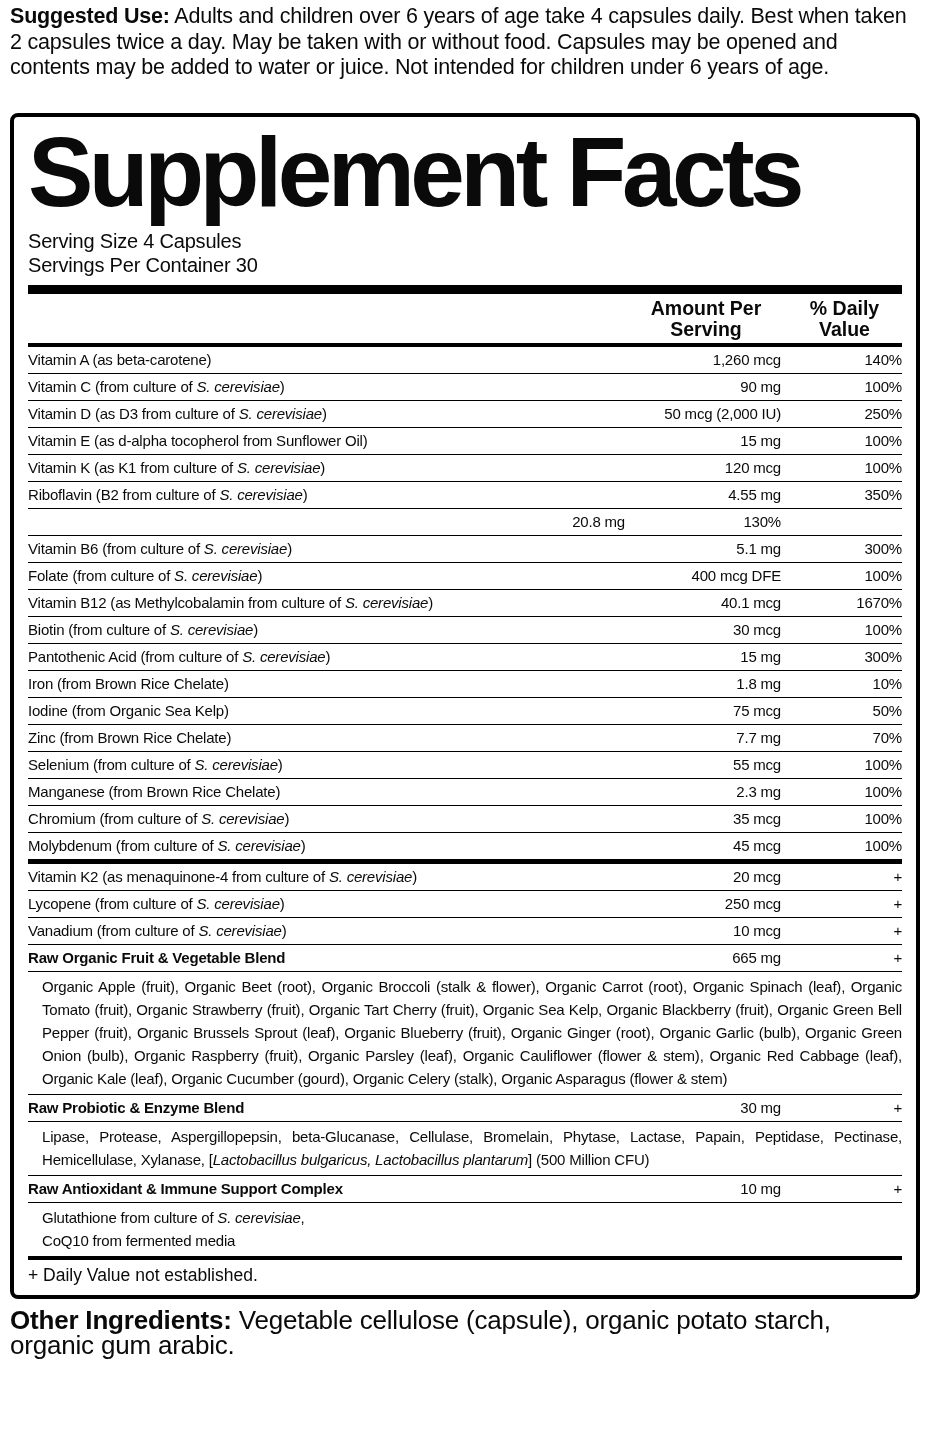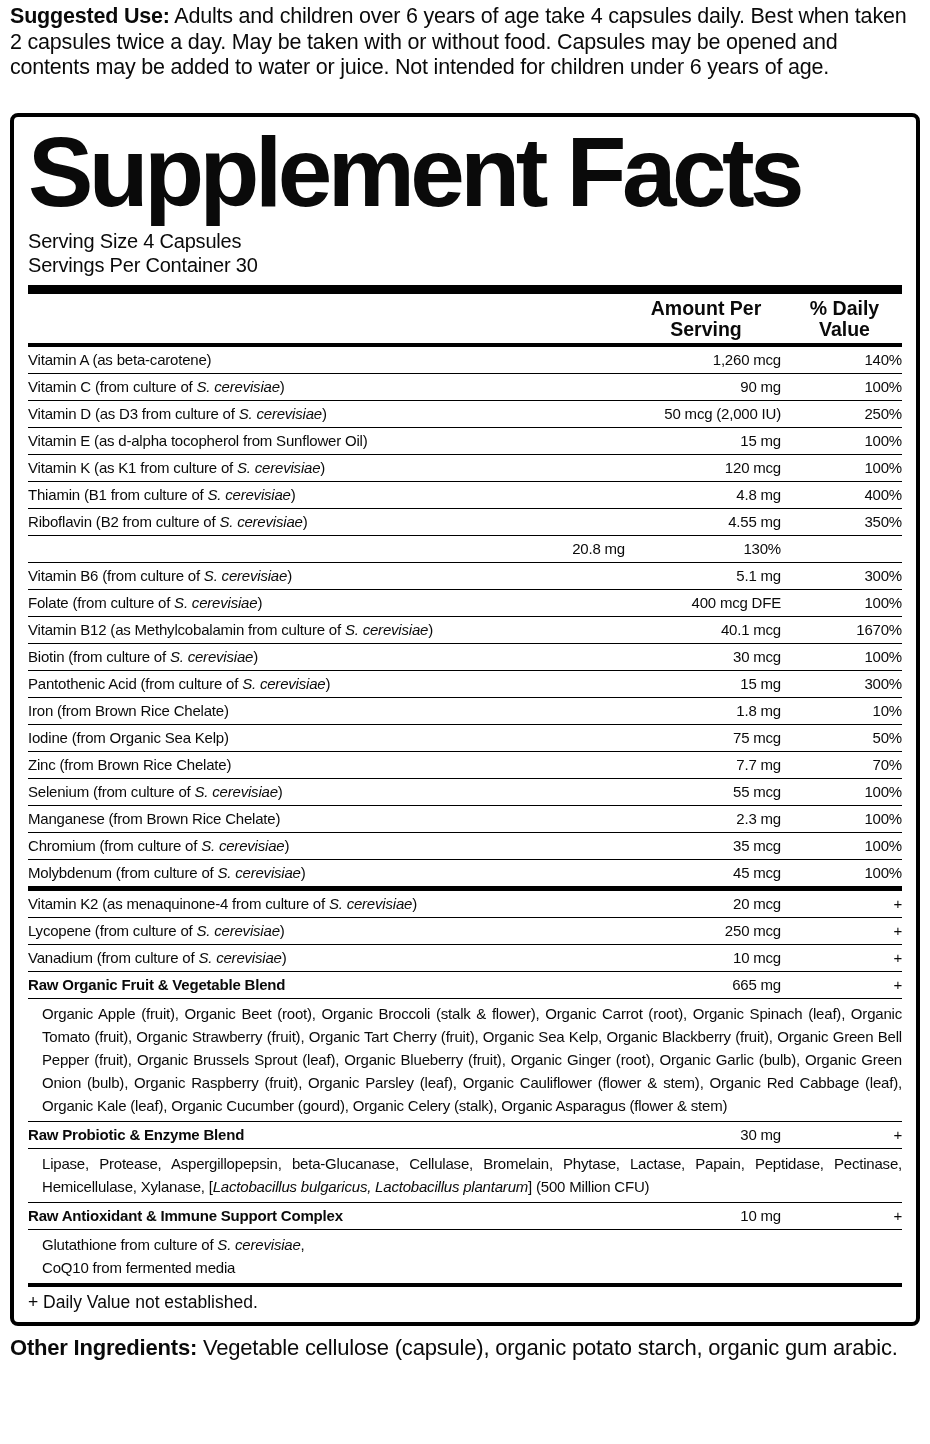--- a/index.html
+++ b/index.html
@@ -43,21 +43,21 @@
   .row .amount, .row .dv { text-align: right; white-space: nowrap; }
   .row.blend .name { font-weight: bold; }
   .row.thick-top { border-top: 4px solid #000; }
   .row.desc { display: block; padding: 3px 0 4px 14px; }
   .desc-text { text-align: justify; line-height: 23px; }
   .row.no-border { border-bottom: 0; }
   i { font-style: italic; }
 
   .footnote { border-top: 4px solid #000; font-size: 17.5px; padding: 5px 0 1px; }
 
-  .other { font-size: 22px; line-height: 25px; margin: 9px 0 0; letter-spacing: -0.2px; }
+  .other { font-size: 26px; line-height: 25px; margin: 9px 0 0; letter-spacing: -0.2px; }
   .other b { font-weight: bold; }
 </style>
 </head>
 <body>
 
 <div class="page">
 
   <p class="intro"><b>Suggested Use:</b><span> Adults and children over 6 years of age take 4 capsules daily. Best when taken 2 capsules twice a day. May be taken with or without food. Capsules may be opened and contents may be added to water or juice. Not intended for children under 6 years of age.</span></p>
 
   <div class="panel">
@@ -100,25 +100,20 @@
           <div class="name"><span>Vitamin E (as d-alpha tocopherol from Sunflower Oil)</span></div>
           <div class="amount">15 mg</div>
           <div class="dv">100%</div>
         </div>
         <div class="row nutrient">
           <div class="name"><span>Vitamin K (as K1 from culture of </span><i>S. cerevisiae</i><span>)</span></div>
           <div class="amount">120 mcg</div>
           <div class="dv">100%</div>
         </div>
         <div class="row nutrient">
-          <div class="name"><span>Thiamin (B1 from culture of </span><i>S. cerevisiae</i><span>)</span></div>
-          <div class="amount">4.8 mg</div>
-          <div class="dv">400%</div>
-        </div>
-        <div class="row nutrient">
           <div class="name"><span>Riboflavin (B2 from culture of </span><i>S. cerevisiae</i><span>)</span></div>
           <div class="amount">4.55 mg</div>
           <div class="dv">350%</div>
         </div>
         <div class="row nutrient">
           <div class="amount">20.8 mg</div>
           <div class="dv">130%</div>
         </div>
         <div class="row nutrient">
           <div class="name"><span>Vitamin B6 (from culture of </span><i>S. cerevisiae</i><span>)</span></div>

